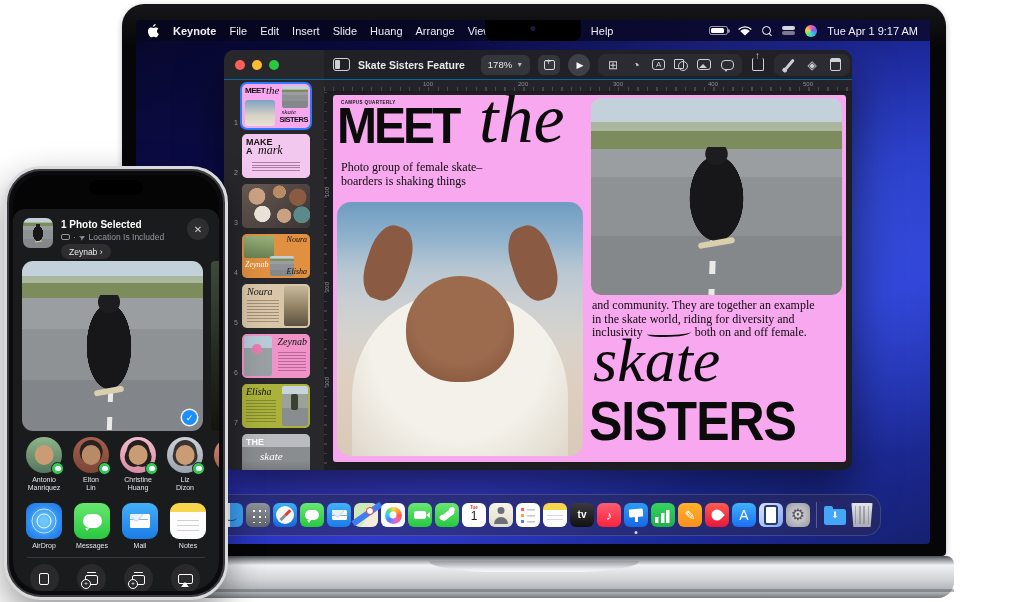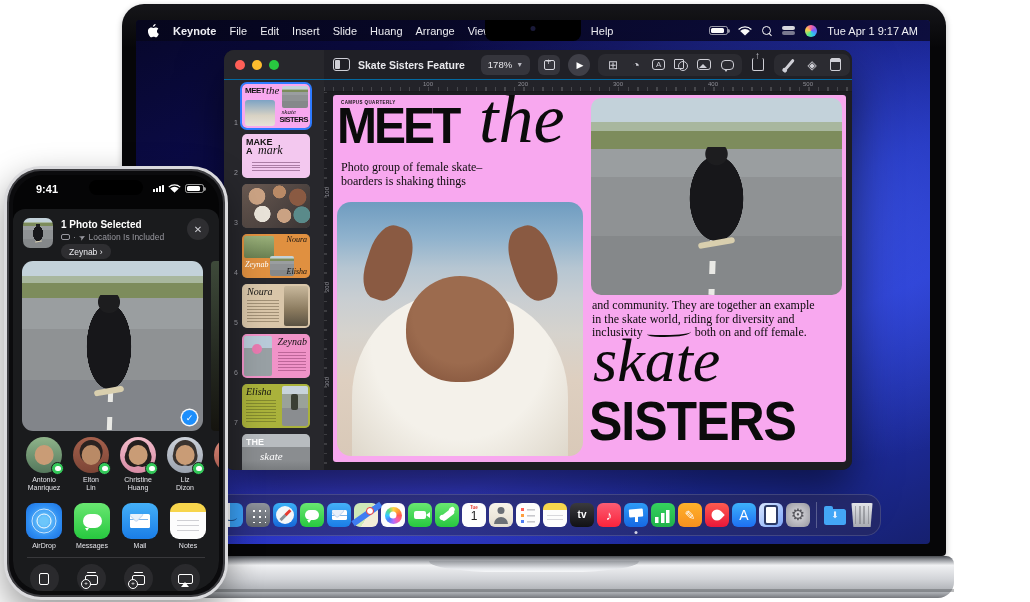--- a/index.html
+++ b/index.html
@@ -610,36 +610,20 @@
             <span class="g">⬇</span>
           </div>
           <div class="dk dk-trash"></div>
         </div>
     </div>
   </div>
   <div class="mac-base"></div>
 
   <div class="iphone">
     <div class="ip-screen">
-      <div class="ip-status">
-        <span class="ip-time">9:41</span>
-        <span class="ip-sticons">
-          <span class="sig">
-            <i style="height:3px"></i>
-              <i style="height:4.5px"></i>
-              <i style="height:6px"></i>
-              <i style="height:7.5px"></i>
-          </span>
-          <svg class="wifi-svg" width="13" height="9" viewBox="0 0 14 10">
-              <path d="M7 9.6 2.2 5a7 7 0 0 1 9.6 0Z" fill="#fff"></path>
-              <path d="M0.6 3.4a9.4 9.4 0 0 1 12.8 0" stroke="#fff" stroke-width="1.3" fill="none"></path>
-            </svg>
-          <span class="batt"></span>
-        </span>
-      </div>
       <div class="island"></div>
 
       <div class="sheet">
         <div class="sh-thumb road-art" style="position:absolute;">
           <div class="skater" style="left:30%;top:20%;width:40%;height:60%;"></div>
         </div>
         <div class="sh-title">1 Photo Selected</div>
         <div class="sh-sub">
           <span class="cap-ic"></span>
           <span>·</span>

